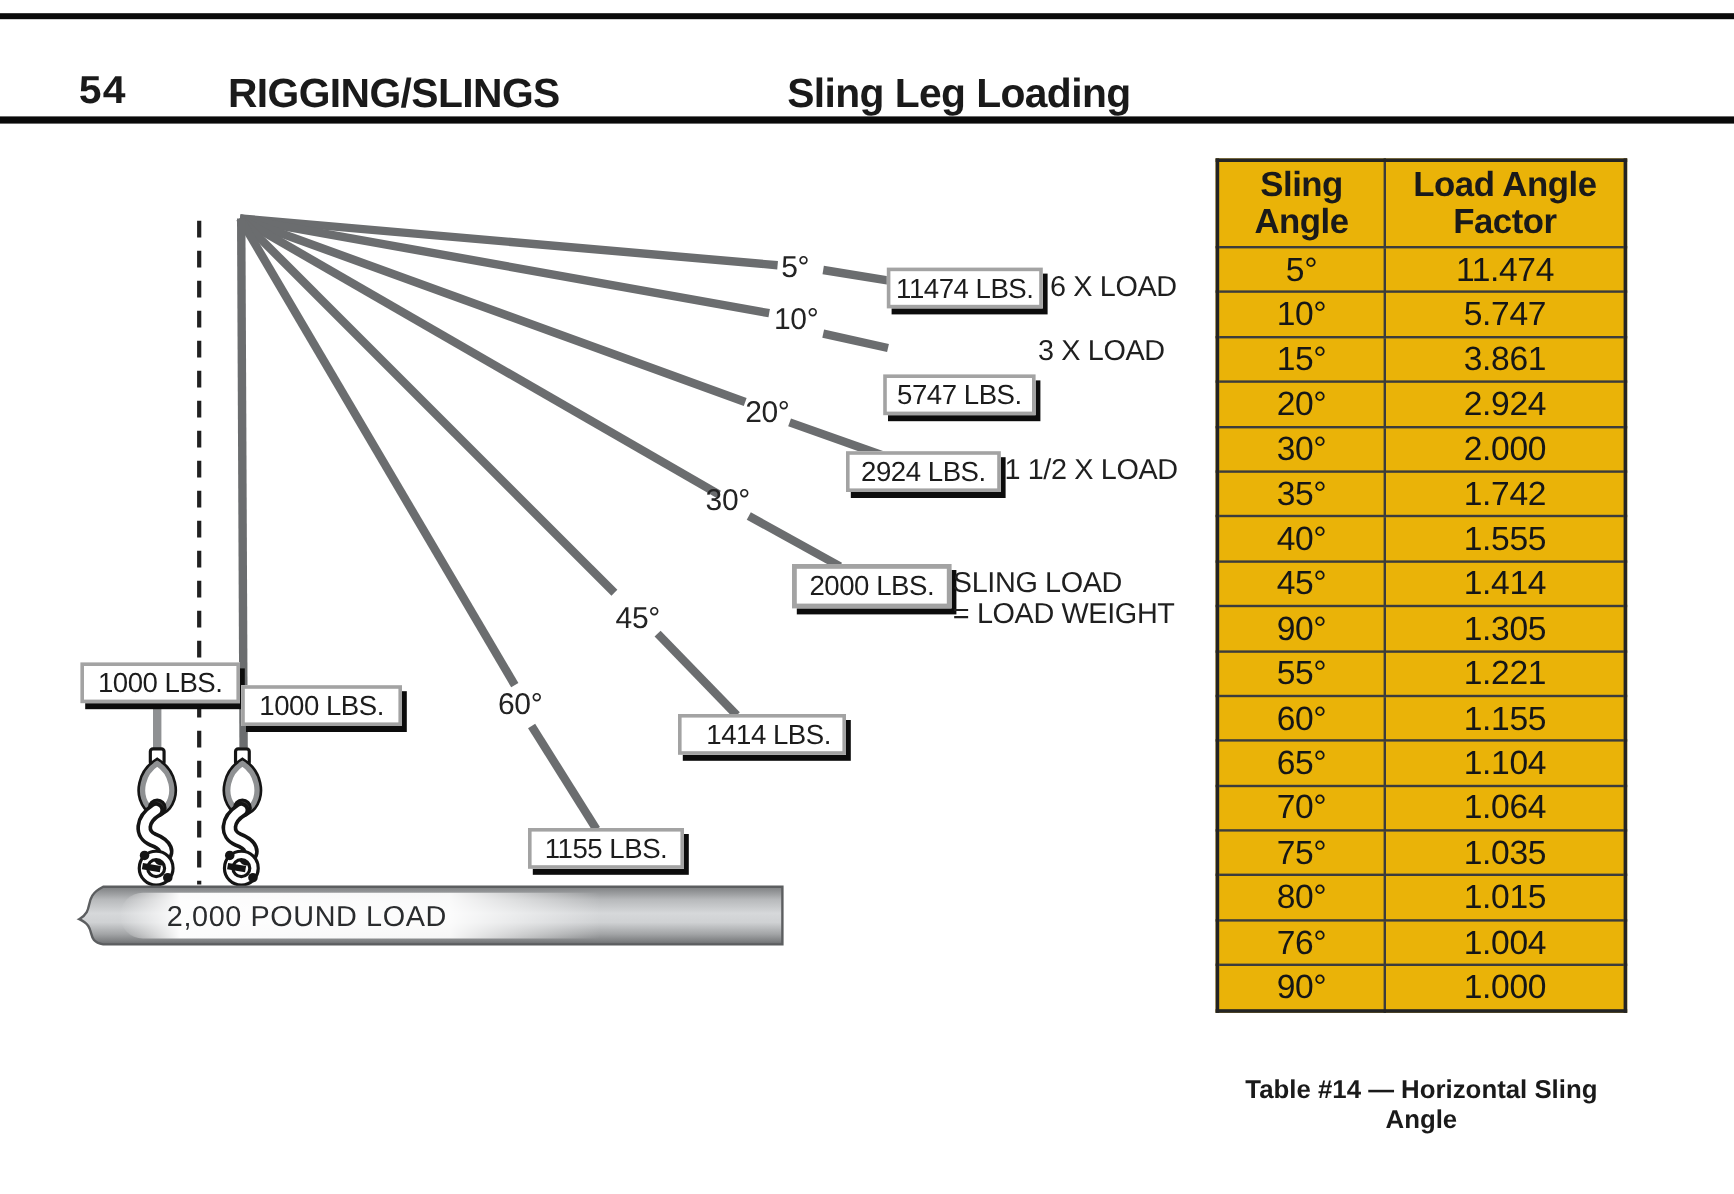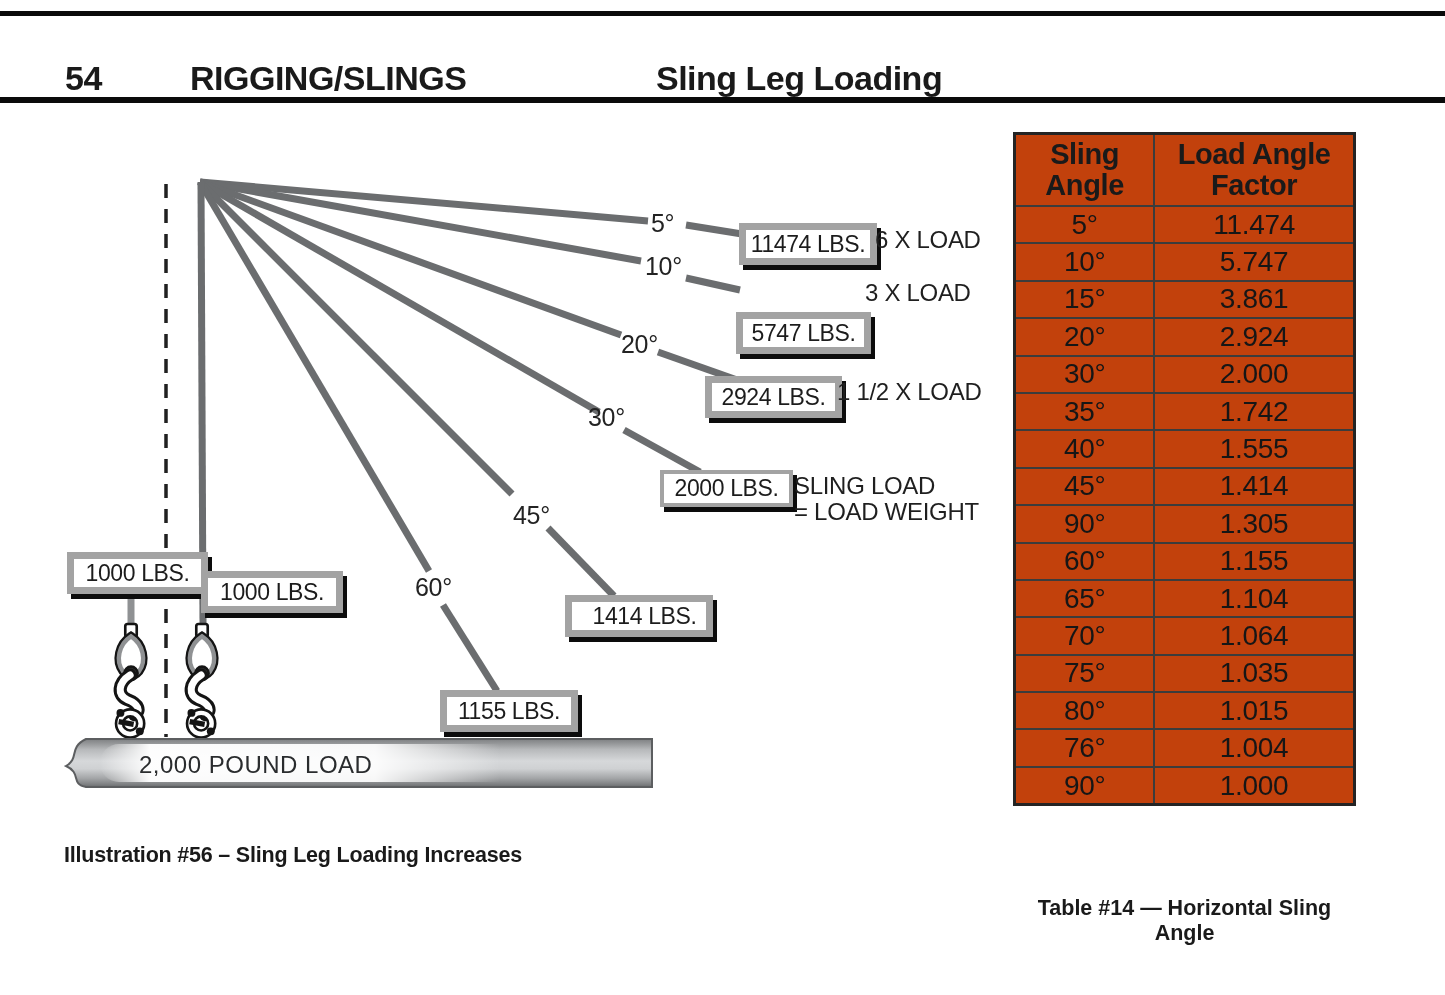--- a/index.html
+++ b/index.html
@@ -9,43 +9,43 @@
   }
   html,body{margin:0;padding:0;background:#fff;}
   #page{
     position:relative;width:1445px;height:995px;margin:0;background:#fff;overflow:hidden;
     font-family:"Liberation Sans","DejaVu Sans",sans-serif;color:var(--ink);
   }
   .abs{position:absolute;}
   
   .top-rule{left:0;top:11px;width:1445px;height:5px;background:#0a0a0a;}
   .hdr{top:59px;font-size:34px;font-weight:700;letter-spacing:-0.5px;white-space:nowrap;}
-  .hdr-num{left:65px;}
+  .hdr-num{left:65px;font-family:Liberation Mono, monospace;}
   .hdr-sec{left:190px;}
   .hdr-title{left:656px;}
   .hdr-rule{left:0;top:97px;width:1445px;height:6px;background:#0a0a0a;}
   
   #diag{left:0;top:0;width:1445px;height:995px;z-index:1;}
   .sling-line{stroke:var(--sling-gray);stroke-width:7;stroke-linecap:butt;}
   .cable-line{stroke:var(--cable-gray);stroke-width:7;}
   .dash-line{stroke:#202020;stroke-width:3.5;stroke-dasharray:14 11;}
   
   .angle-label{font-size:25px;color:#232323;z-index:2;white-space:nowrap;letter-spacing:-0.3px;}
   .lbs-box{
-    z-index:2;background:#fff;border:7px solid #a3a3a3;box-shadow:4px 5px 0 #0c0c0c;
+    z-index:2;background:#fff;border:3px solid #a3a3a3;box-shadow:4px 5px 0 #0c0c0c;
     font-size:23px;letter-spacing:-0.4px;color:#1c1c1c;text-align:center;
     display:flex;align-items:center;justify-content:center;white-space:nowrap;
   }
   .lbs-box.bold-border{border-width:4px;}
   .note-text{font-size:24px;color:#1f1f1f;z-index:2;white-space:nowrap;letter-spacing:-0.3px;}
   .bar-text{font-size:24px;color:#2a2c2e;z-index:2;white-space:nowrap;letter-spacing:0.5px;}
   .illus-caption{left:64px;top:843px;font-size:21.5px;font-weight:700;letter-spacing:-0.2px;z-index:2;white-space:nowrap;}
   
   .angle-table-wrap{left:1013px;top:132px;width:343px;z-index:2;}
-  table.angle-table{border-collapse:collapse;width:343px;background:#c2410c;}
+  table.angle-table{border-collapse:collapse;width:343px;background:#eab308;}
   table.angle-table th,table.angle-table td{
     border:2px solid #3c3c3c;text-align:center;vertical-align:middle;padding:0;
   }
   table.angle-table{border:3px solid #242424;}
   table.angle-table th{height:70px;font-size:29px;font-weight:700;line-height:1.08;letter-spacing:-0.4px;}
   table.angle-table td{height:35.4px;font-size:28px;letter-spacing:-0.3px;color:#161616;}
   .col-angle{width:140px;}
   .col-factor{width:203px;}
   .table-caption{left:1013px;top:896px;width:343px;text-align:center;font-size:21.5px;font-weight:700;line-height:24.5px;z-index:2;}
 </style>
@@ -136,21 +136,20 @@
   <div class="abs lbs-box" style="left:67px;top:552px;width:127px;height:28px;">1000 LBS.</div>
   <div class="abs lbs-box" style="left:201px;top:571px;width:128px;height:28px;">1000 LBS.</div>
 
   <div class="abs note-text" style="left:875px;top:226px;">6 X LOAD</div>
   <div class="abs note-text" style="left:865px;top:279px;">3 X LOAD</div>
   <div class="abs note-text" style="left:837px;top:378px;">1 1/2 X LOAD</div>
   <div class="abs note-text" style="left:794px;top:472px;">SLING LOAD</div>
   <div class="abs note-text" style="left:794px;top:498px;text-align:right;">= LOAD WEIGHT</div>
 
   <div class="abs bar-text" style="left:139px;top:751px;">2,000 POUND LOAD</div>
-  <div class="abs illus-caption">Illustration #56 – Sling Leg Loading Increases</div>
 
   <div class="abs angle-table-wrap">
     <table class="angle-table">
       <thead>
         <tr>
           <th class="col-angle">Sling Angle</th>
           <th class="col-factor">Load Angle Factor</th>
         </tr>
       </thead>
       <tbody>
@@ -184,20 +183,24 @@
           </tr>
           <tr>
             <td>45°</td>
             <td>1.414</td>
           </tr>
           <tr>
             <td>90°</td>
             <td>1.305</td>
           </tr>
           <tr>
+            <td>55°</td>
+            <td>1.221</td>
+          </tr>
+          <tr>
             <td>60°</td>
             <td>1.155</td>
           </tr>
           <tr>
             <td>65°</td>
             <td>1.104</td>
           </tr>
           <tr>
             <td>70°</td>
             <td>1.064</td>

